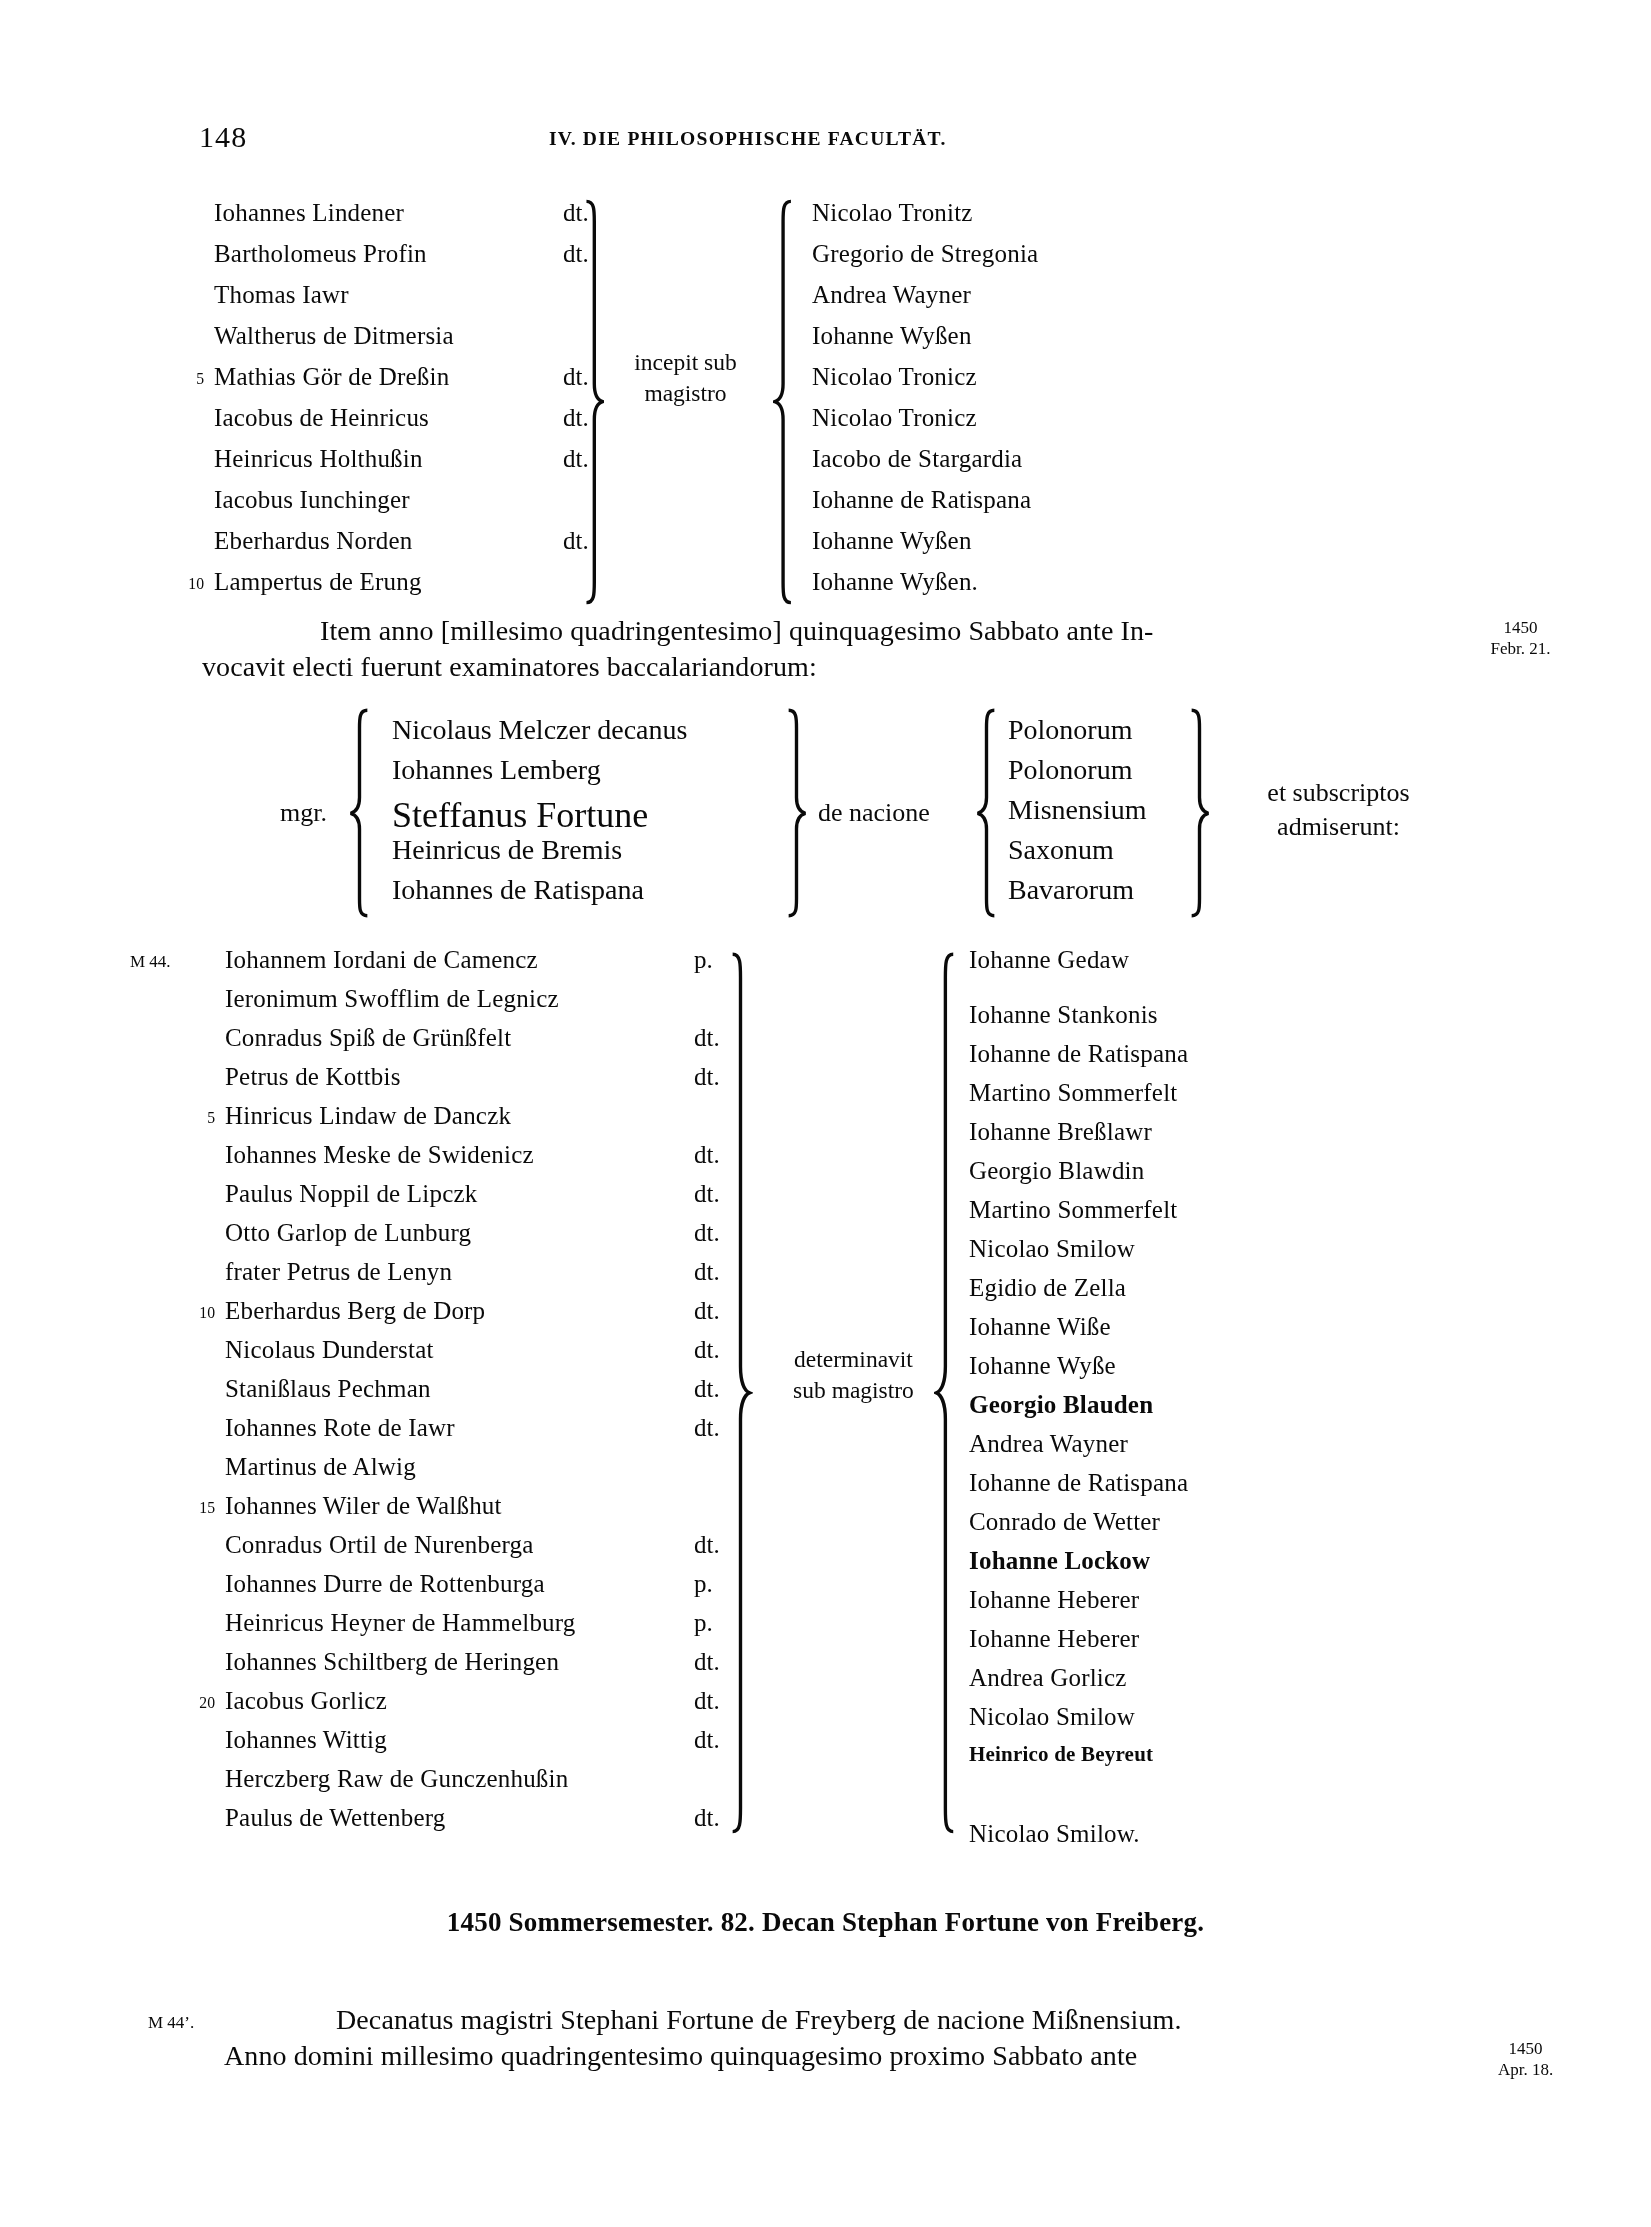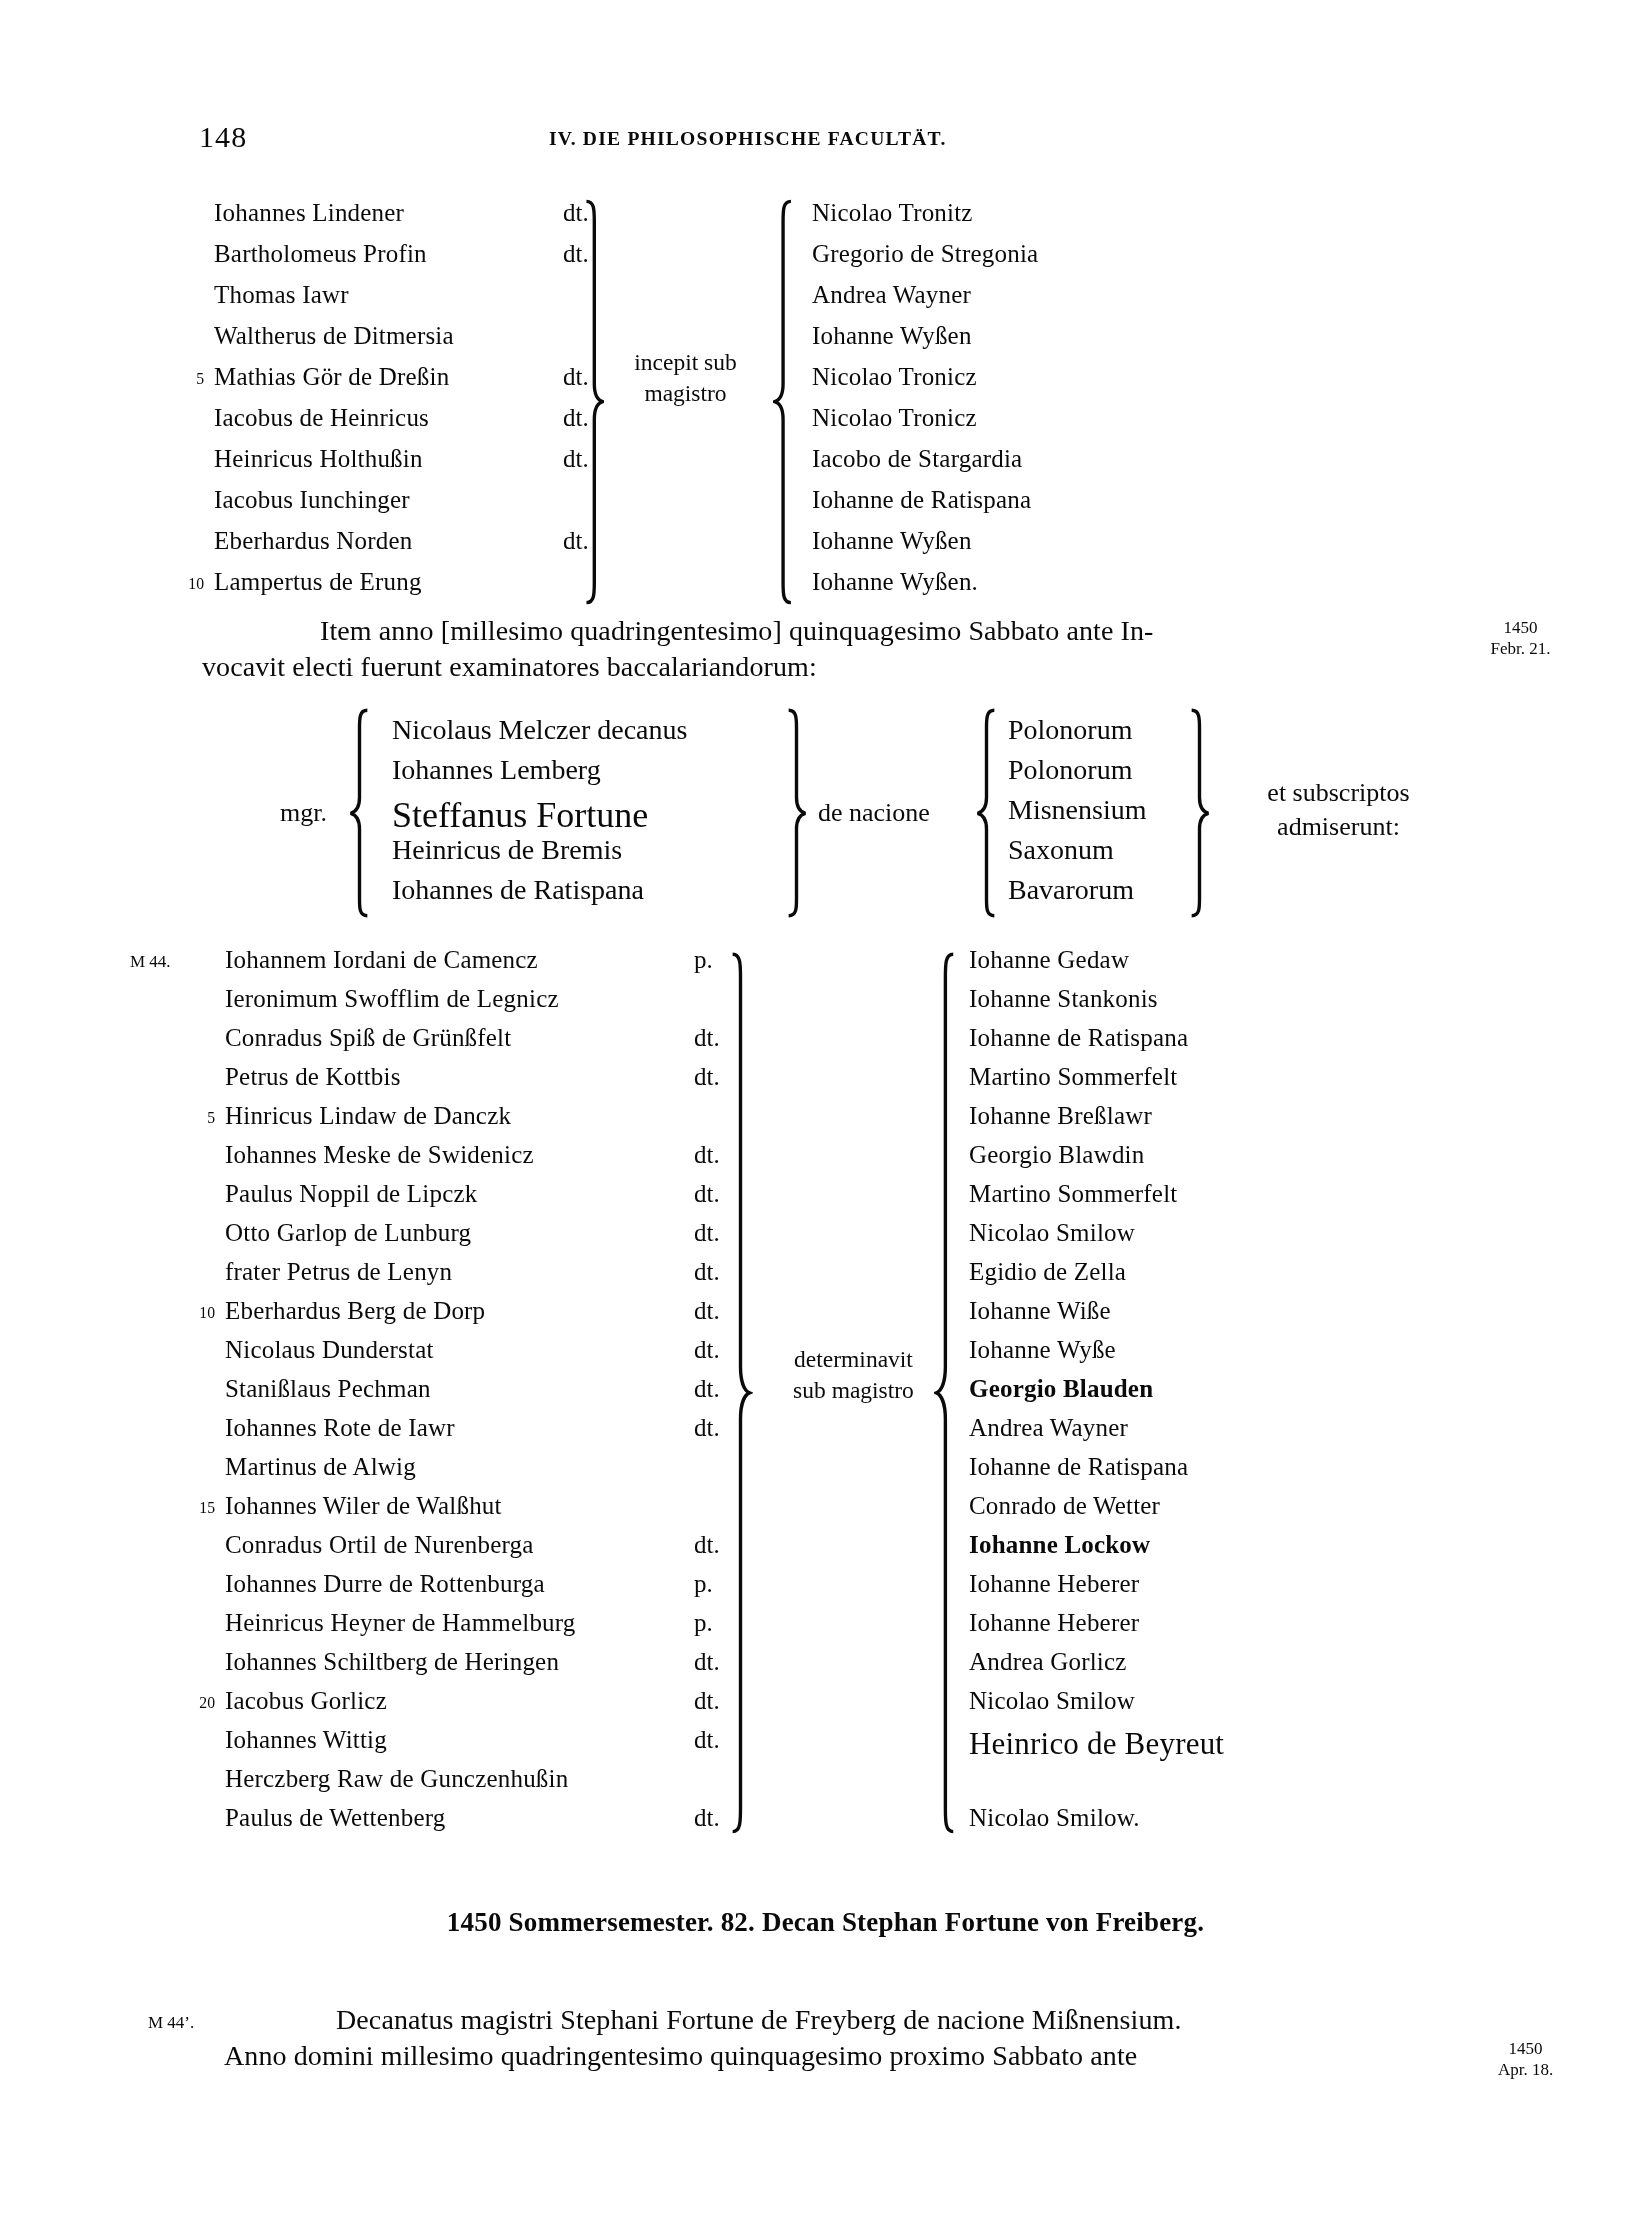--- a/index.html
+++ b/index.html
@@ -437,21 +437,21 @@
     <svg width="25" height="902" viewBox="0 0 44 1610">
       <path d="M34 4 C20 4 20 22 20 46 L20 740 C20 772 11 784 4 787 C11 790 20 802 20 834 L20 1528 C20 1552 20 1570 34 1570" fill="none" stroke="#0a0a0a" stroke-width="6"></path>
     </svg>
   </div>
 
   <div class="names" style="left:969px; top:946px;">
     <div id="b2r">
         <div class="row" style="height: 39px;">
           <span class="nm" style="font-size: 25px;">Iohanne Gedaw</span>
         </div>
-        <div class="row" style="height: 39px;">
+        <div class="row" style="height: 39px; margin-top: 16px;">
           <span class="nm" style="font-size: 25px;">Iohanne Stankonis</span>
         </div>
         <div class="row" style="height: 39px;">
           <span class="nm" style="font-size: 25px;">Iohanne de Ratispana</span>
         </div>
         <div class="row" style="height: 39px;">
           <span class="nm" style="font-size: 25px;">Martino Sommerfelt</span>
         </div>
         <div class="row" style="height: 39px;">
           <span class="nm" style="font-size: 25px;">Iohanne Breßlawr</span>
@@ -495,21 +495,21 @@
         <div class="row" style="height: 39px;">
           <span class="nm" style="font-size: 25px;">Iohanne Heberer</span>
         </div>
         <div class="row" style="height: 39px;">
           <span class="nm" style="font-size: 25px;">Andrea Gorlicz</span>
         </div>
         <div class="row" style="height: 39px;">
           <span class="nm" style="font-size: 25px;">Nicolao Smilow</span>
         </div>
         <div class="row" style="height: 39px;">
-          <span class="nm" style="font-size: 31px;">Heinrico de Beyreut</span>
+          <span class="nm" style="font-size: 21px; font-weight: bold;">Heinrico de Beyreut</span>
         </div>
         <div class="row" style="height: 39px;">
           <span class="nm" style="font-size: 25px;"></span>
         </div>
         <div class="row" style="height: 39px;">
           <span class="nm" style="font-size: 25px;">Nicolao Smilow.</span>
         </div>
       </div>
   </div>
 

